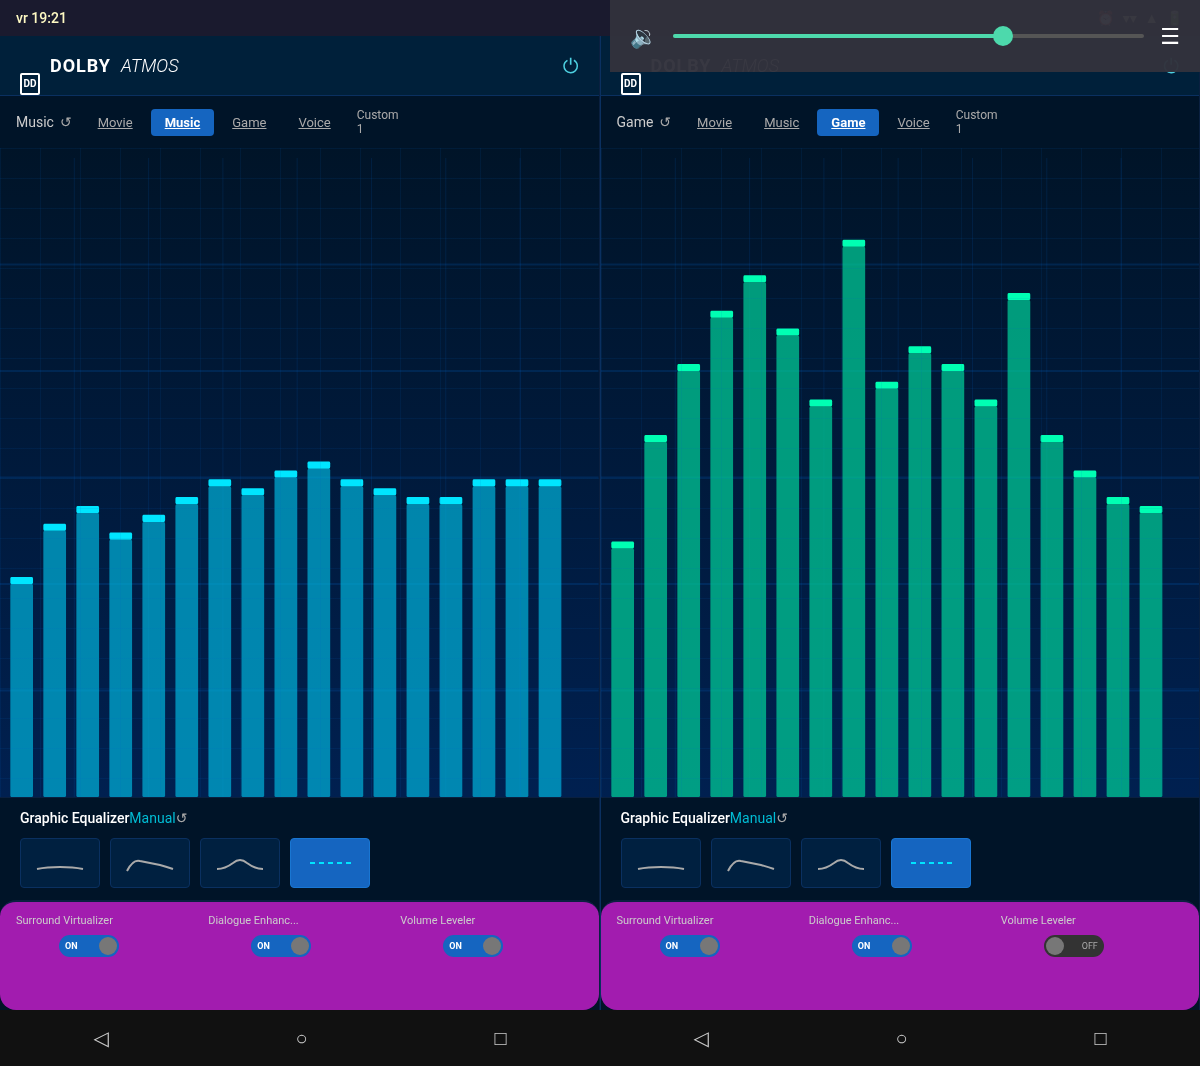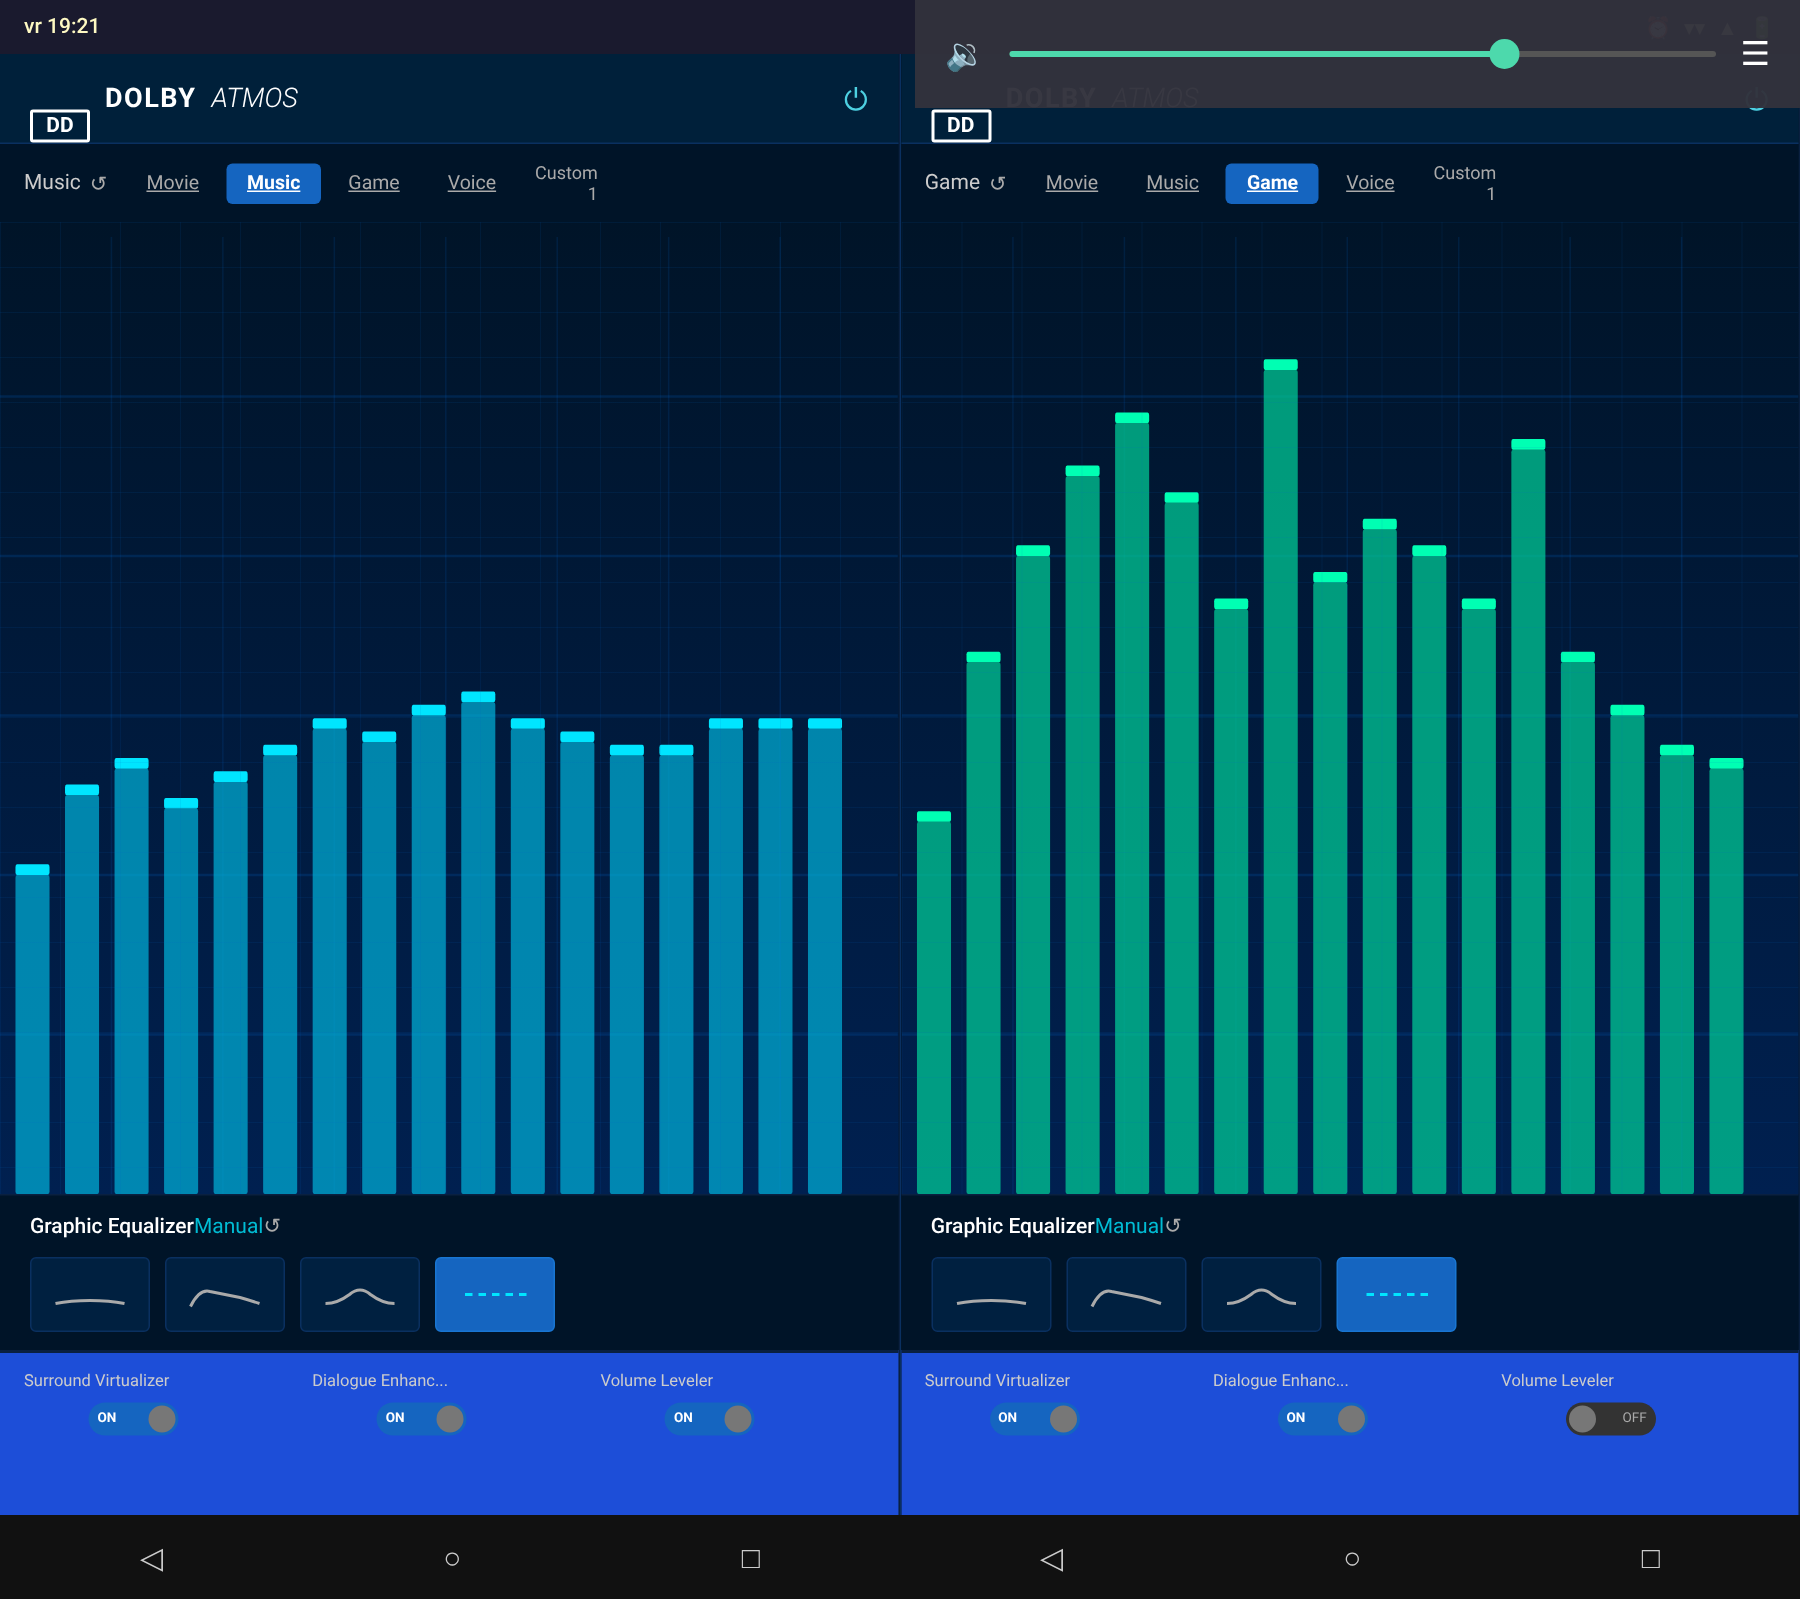--- a/index.html
+++ b/index.html
@@ -97,28 +97,28 @@
       padding: 0 20px;
       border-bottom: 1px solid #0a3060;
     }
     .dolby-logo {
       display: flex;
       align-items: center;
       gap: 10px;
       color: #fff;
     }
     .dolby-dd-icon {
-      width: 40px;
+      width: 20px;
       height: 22px;
       border: 2px solid #fff;
       border-radius: 2px;
       display: flex;
       align-items: center;
       justify-content: center;
-      font-size: 14px;
+      font-size: 10px;
       color: #fff;
       font-weight: bold;
       margin-top: 36px;
     }
     .dolby-text {
       font-size: 18px;
       font-weight: bold;
       color: #fff;
       letter-spacing: 1px;
     }
@@ -167,21 +167,21 @@
     .tab.active {
       background: #1565c0;
       color: #fff;
       font-weight: bold;
     }
     .tab-custom {
       color: #aaa;
       font-size: 12px;
       padding: 4px 8px;
       line-height: 1.2;
-      text-align: right;
+      text-align: left;
     }
 
     
     .eq-section {
       flex: 1;
       background: linear-gradient(180deg, #001428 0%, #002050 100%);
       position: relative;
       overflow: hidden;
       padding: 10px 0 0 0;
     }
@@ -232,27 +232,28 @@
       border-color: #1976d2;
     }
 
     .preset-curve {
       width: 50px;
       height: 24px;
     }
 
     
     .features-section {
-      background: #1d4ed8;
+      background: #a21caf;
       height: 110px;
       display: flex;
       align-items: flex-start;
       padding: 12px 16px;
       gap: 10px;
       border-top: 2px solid #0a2040;
+      border-radius: 16px;
     }
 
     .feature-item {
       flex: 1;
       display: flex;
       flex-direction: column;
       gap: 8px;
     }
 
     .feature-label {

